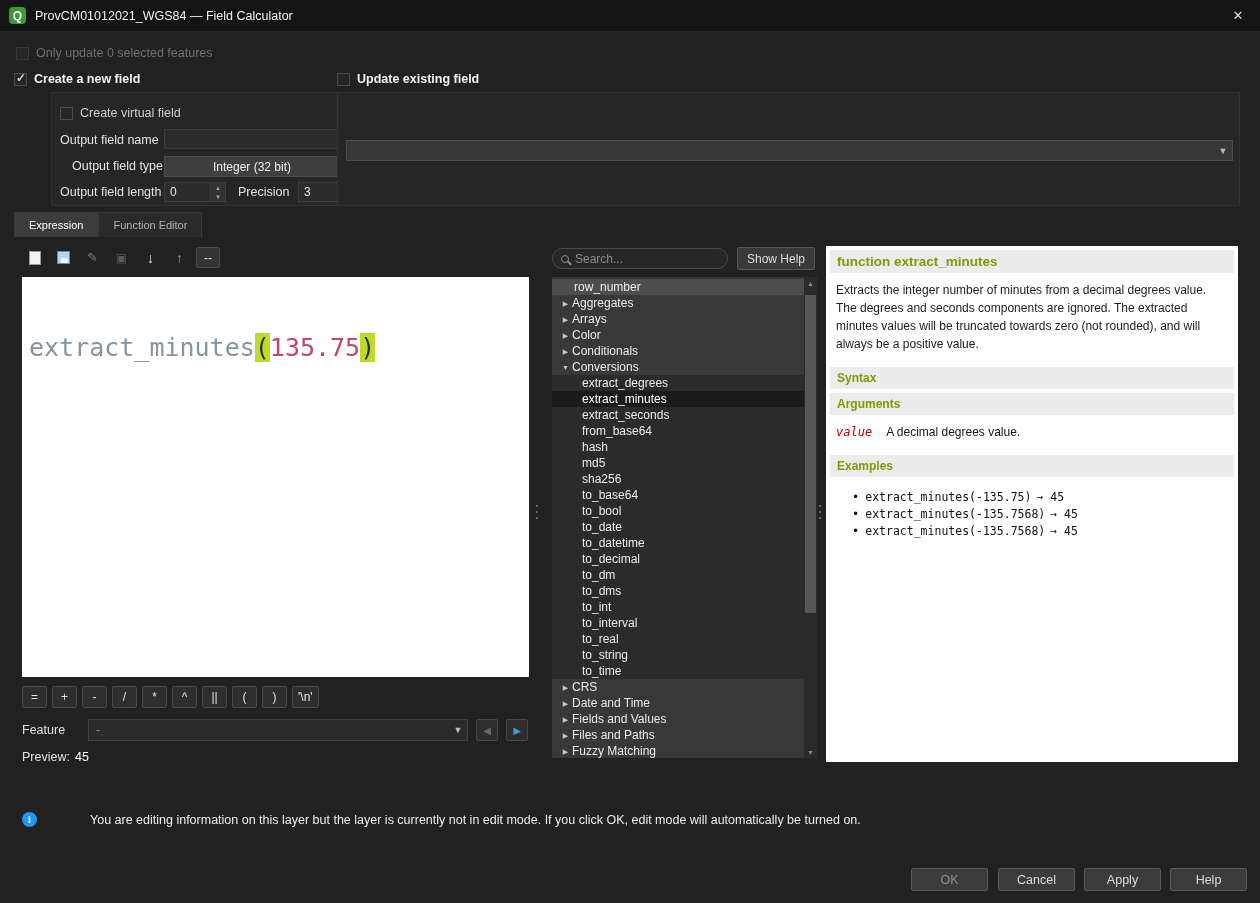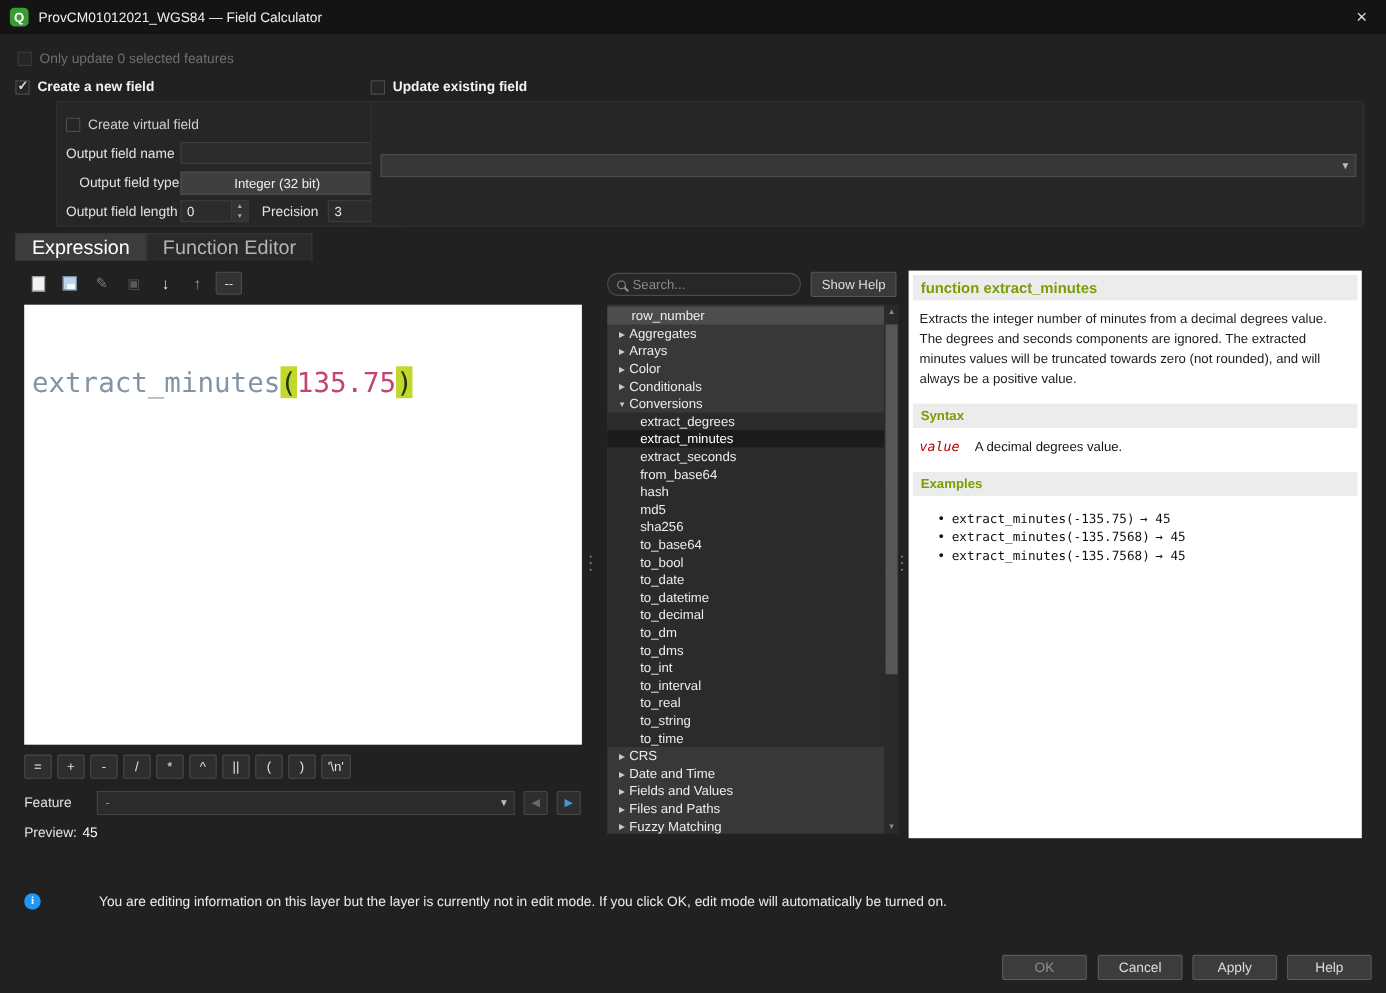--- a/index.html
+++ b/index.html
@@ -29,21 +29,21 @@
   .combo .carr { width:18px; text-align:center; color:#bdbdbd; font-size:9px; }
   .combo.dim { background:#373737; }
   .combo.dim .cval { color:#9a9a9a; text-align:left; padding-left:8px; }
   .spin { position:absolute; display:flex; background:#2c2c2c; border:1px solid #3e3e3e; }
   .spin .sval { flex:1; font-size:12px; color:#e8e8e8; padding:2px 5px; }
   .spin .sbtns { width:15px; display:flex; flex-direction:column; border-left:1px solid #3e3e3e; background:#333; }
   .spin .sbtns span { flex:1; font-size:6px; color:#aaa; display:flex; align-items:center; justify-content:center; cursor:pointer; }
 
   
   #tabbar { position:absolute; left:14px; top:212px; display:flex; }
-  .tab { height:25px; padding:0 14px; font-size:18px; display:flex; align-items:center; border:1px solid #3a3a3a; border-bottom:none; cursor:pointer; }
+  .tab { height:25px; padding:0 14px; font-size:11px; display:flex; align-items:center; border:1px solid #3a3a3a; border-bottom:none; cursor:pointer; }
   .tab.active { background:#3c3c3c; color:#fff; }
   .tab.inactive { background:#2a2a2a; color:#b4b4b4; }
 
   
   #expr-toolbar { position:absolute; left:22px; top:246px; display:flex; gap:4px; align-items:center; }
   .tbtn { width:25px; height:23px; display:flex; align-items:center; justify-content:center; cursor:pointer; border-radius:2px; }
   .icon-page { width:12px; height:14px; background:#f2f2f2; border:1px solid #9a9a9a; }
   .icon-save { width:13px; height:13px; background:#bcd3e8; border:1px solid #6d88a5; position:relative; }
   .icon-save::after { content:""; position:absolute; left:3px; bottom:0; width:7px; height:5px; background:#f3f7fb; }
   .icon-pencil { color:#7d7d7d; font-size:13px; }
@@ -369,20 +369,21 @@
   <div id="tree-scroll">
     <span class="sarrow" id="scroll-up">▲</span>
     <div id="thumb"></div>
     <span class="sarrow" id="scroll-down">▼</span>
   </div>
 
   <div id="help">
     <div class="hstrip" id="help-title">function extract_minutes</div>
     <div id="help-desc">Extracts the integer number of minutes from a decimal degrees value. The degrees and seconds components are ignored. The extracted minutes values will be truncated towards zero (not rounded), and will always be a positive value.</div>
     <div class="hstrip hsub">Syntax</div>
+    <div class="hstrip hsub">Arguments</div>
     <div id="arg-line">
       <span class="hcode syn-val">value</span>
       <span>A decimal degrees value.</span>
     </div>
     <div class="hstrip hsub">Examples</div>
     <div id="examples-list">
       <div class="ex-row hcode"><span class="bullet">•</span><span>extract_minutes(-135.75)</span><span class="ex-res">→ 45</span></div>
       <div class="ex-row hcode"><span class="bullet">•</span><span>extract_minutes(-135.7568)</span><span class="ex-res">→ 45</span></div>
       <div class="ex-row hcode"><span class="bullet">•</span><span>extract_minutes(-135.7568)</span><span class="ex-res">→ 45</span></div>
     </div>

